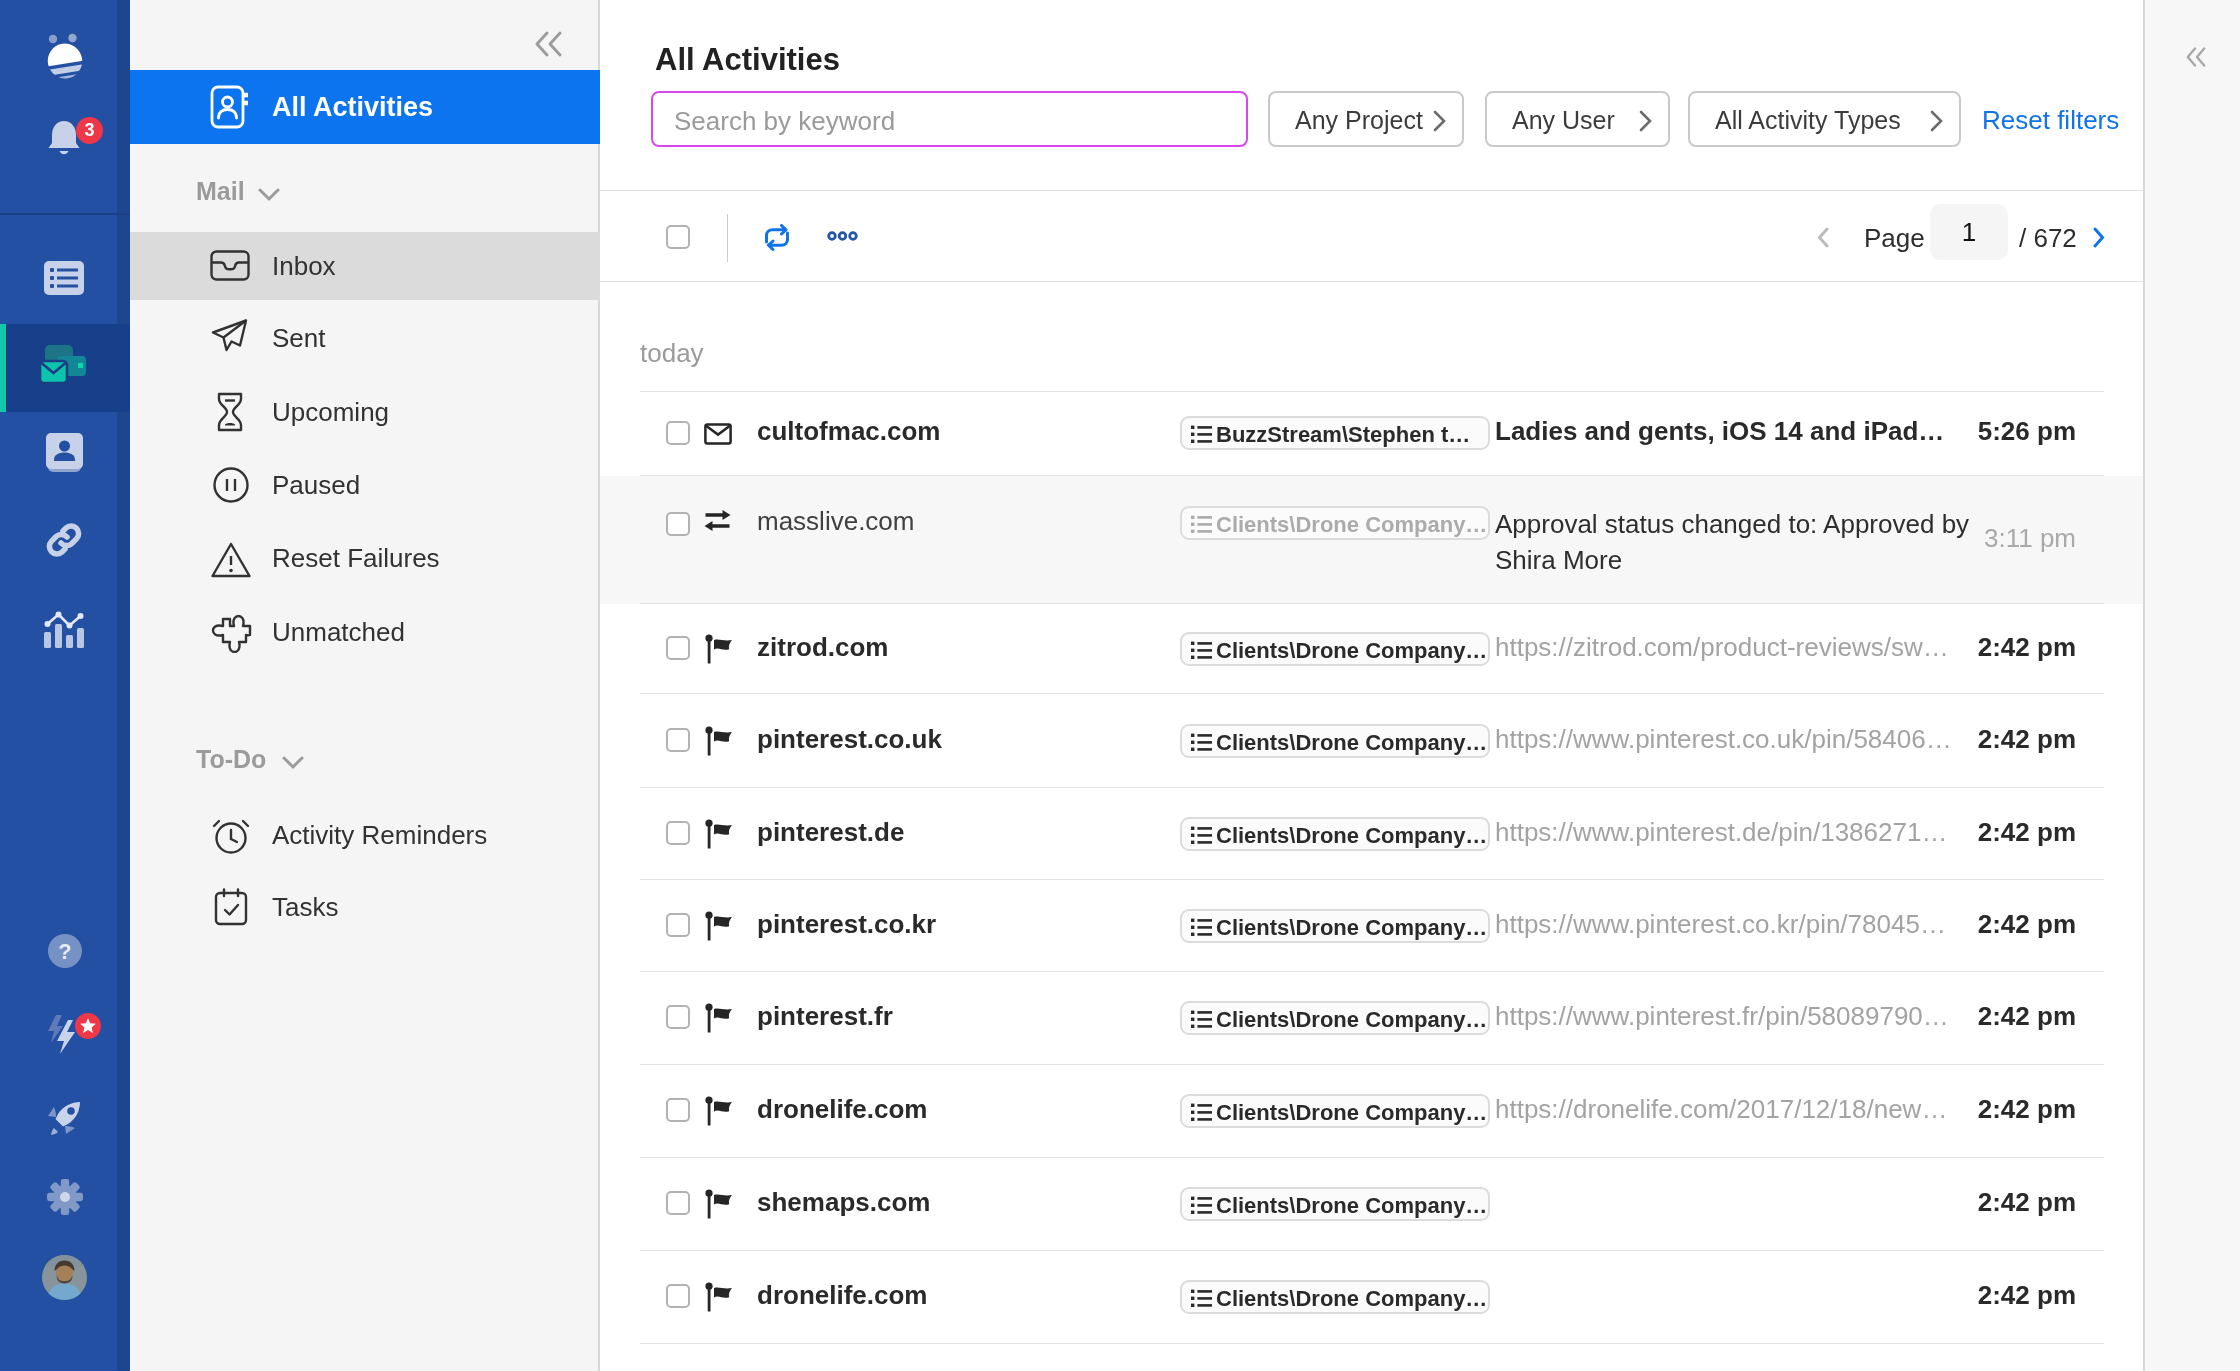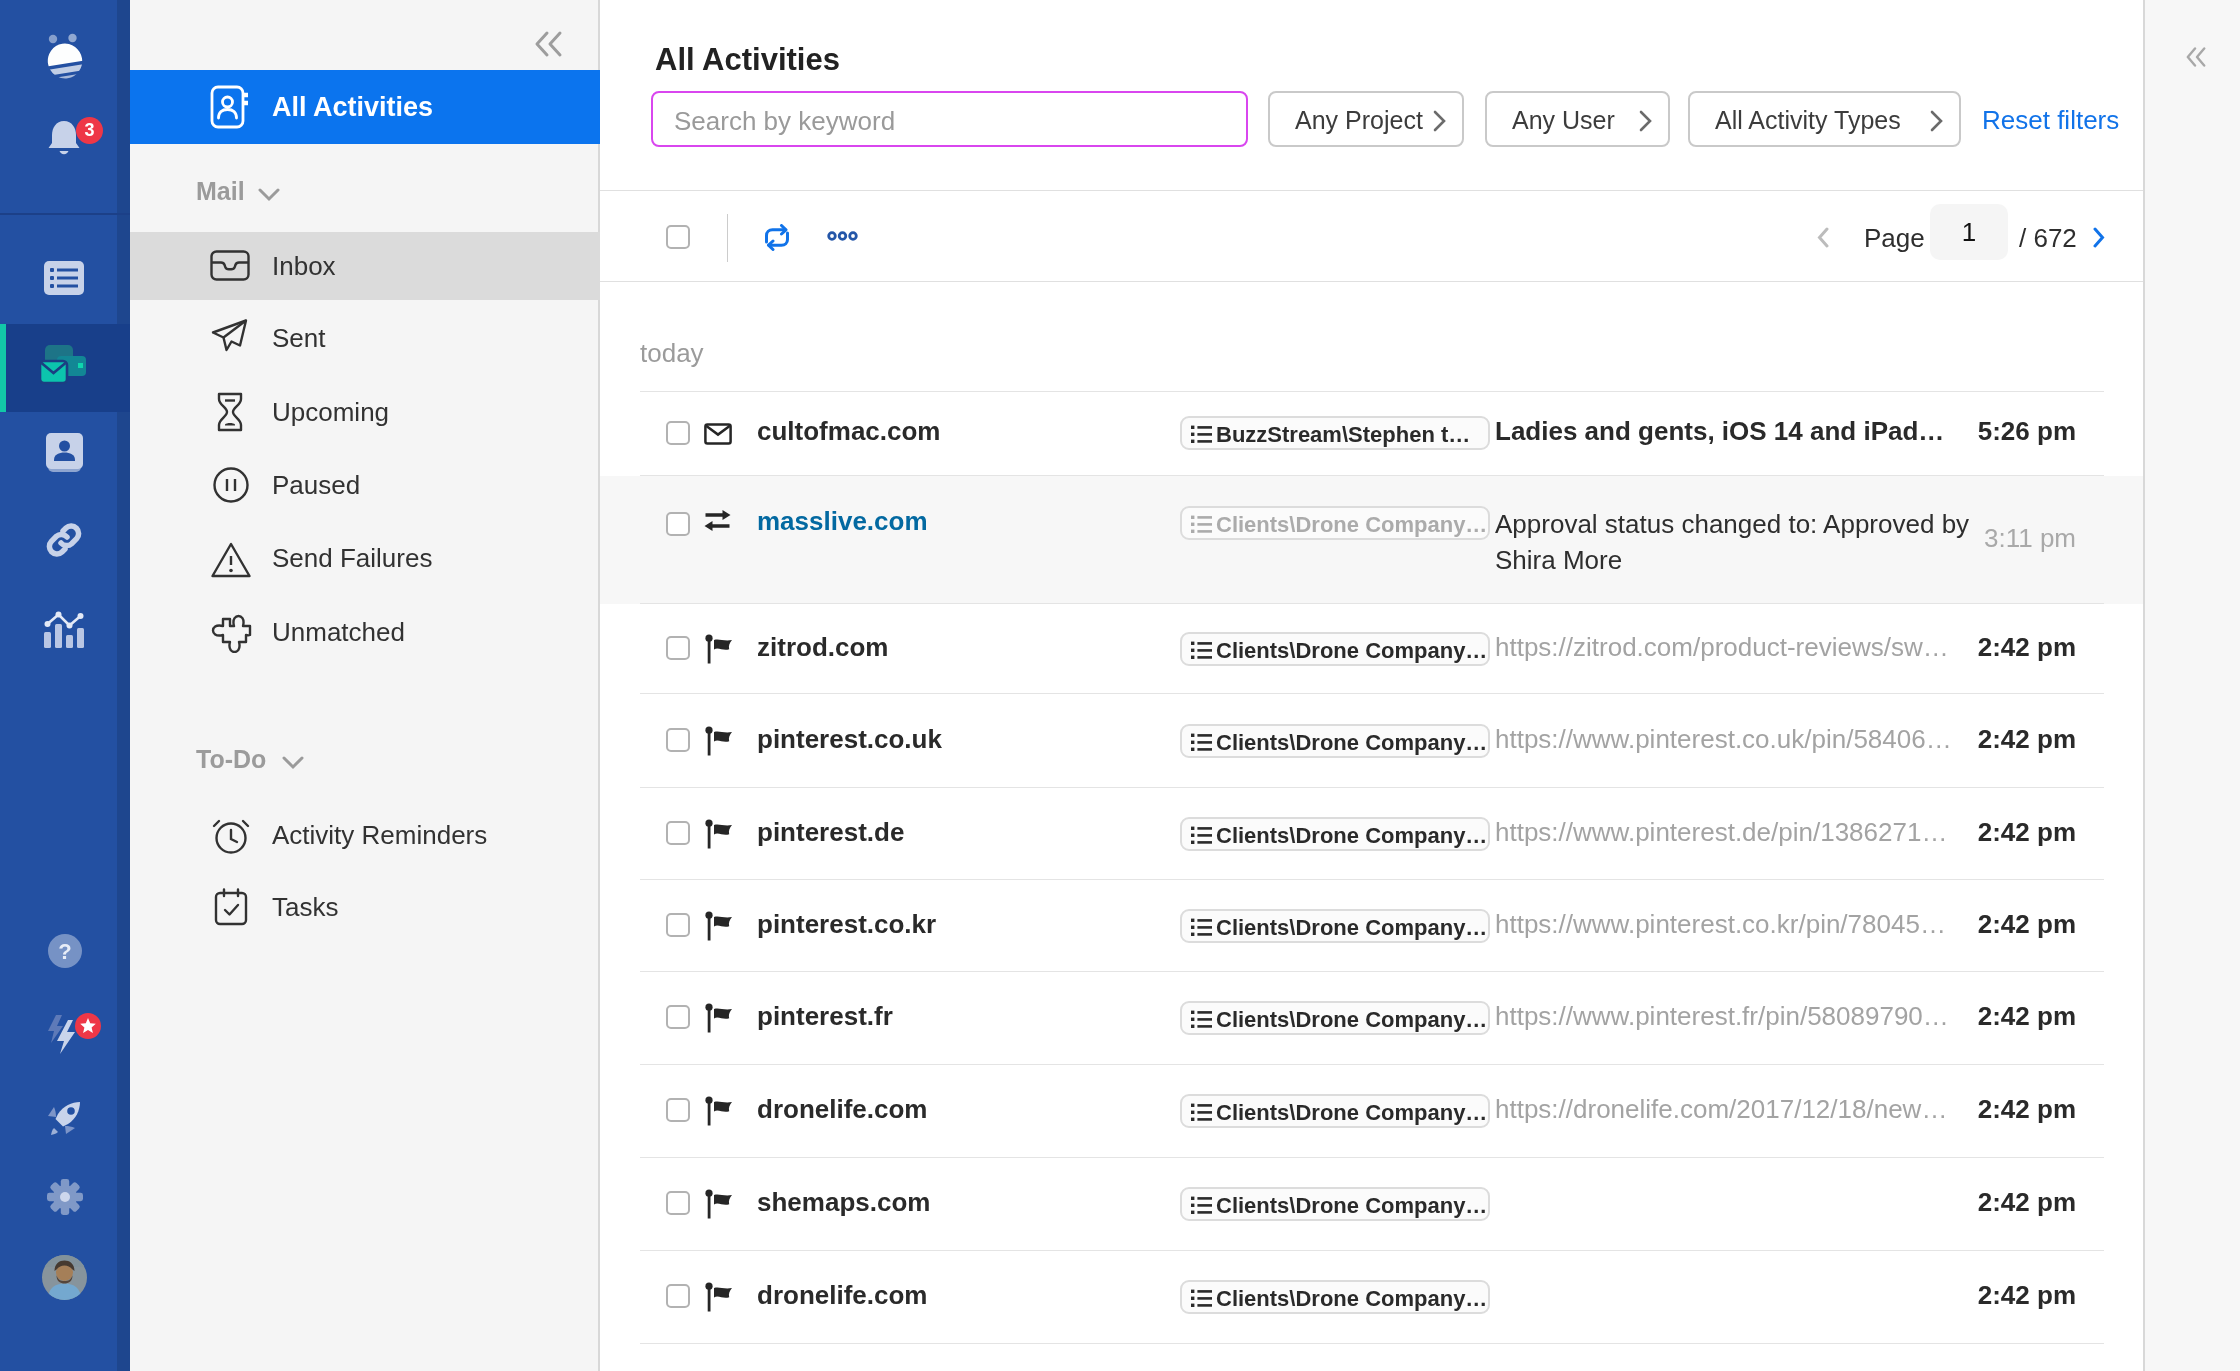--- a/index.html
+++ b/index.html
@@ -48,21 +48,21 @@
     border-radius:10px; text-align:center; font-size:26px; color:#111; line-height:56px; }
 
   .today { position:absolute; left:40px; top:338px; font-size:26px; color:#9b9b9b; }
 
   .row { position:absolute; left:0; width:1543px; }
   .row .bline { position:absolute; left:40px; right:39px; bottom:0; height:1px; background:#e4e4e4; }
   .row.shade { background:#f7f7f7; }
   .rcheck { position:absolute; left:66px; }
   .ricon { position:absolute; left:100px; }
   .rdomain { position:absolute; left:157px; font-size:26px; font-weight:bold; color:#2a2a2a; white-space:nowrap; }
-  .rdomain.gray { color:#0369a1; font-weight:bold;text-align:right; }
+  .rdomain.gray { color:#404040; font-weight:normal;text-align:right; }
   .pill { position:absolute; left:580px; width:310px; height:34px; border:2px solid #dcdcdc;
     border-radius:9px; background:#fbfbfb; overflow:hidden; white-space:nowrap; }
   .pill .ptxt { position:absolute; left:34px; top:4px; font-size:22px; font-weight:bold; color:#2a2a2a;
     width:272px; overflow:hidden; text-overflow:ellipsis; white-space:nowrap; }
   .pill.gray .ptxt { color:#ababab; }
   .rsub { position:absolute; left:895px; width:460px; font-size:26px; overflow:hidden;
     text-overflow:ellipsis; white-space:nowrap; }
   .rsub.bold { font-weight:bold; color:#2a2a2a; }
   .rsub.url { color:#a3a3a3; }
   .rtime { position:absolute; right:67px; font-size:26px; font-weight:bold; color:#2a2a2a; }
@@ -271,21 +271,21 @@
     </svg>
     <div class="side-item-text" style="top:470px;">Paused</div>
 
     <svg class="side-icon" style="left:80px; top:541px;" width="42" height="38" viewBox="0 0 42 38">
       <g stroke="#323232" stroke-width="2.4" fill="none" stroke-linejoin="round">
         <path d="M21 3 L2.5 35 L39.5 35 Z"></path>
         <path d="M21 15 L21 24"></path>
       </g>
       <circle cx="21" cy="29.5" r="1.8" fill="#323232"></circle>
     </svg>
-    <div class="side-item-text" style="top:543px;">Send Failures</div>
+    <div class="side-item-text" style="top:543px;">Reset Failures</div>
 
     <svg class="side-icon" style="left:80px; top:613px;" width="42" height="40" viewBox="0 0 42 40">
       <g stroke="#323232" stroke-width="2.4" fill="none" stroke-linejoin="round">
         <path d="M13 6 L13 13 C5.5 11 3 15 3 17.5 C3 20 5.5 24 13 22 L13 29 L20 29 C18 36.5 22 39 24.5 39 C27 39 31 36.5 29 29 L36 29 L36 22 C38.5 22.7 40 22 40 22 L40 13 L33 13 C35 5.5 31 3 28.5 3 C26 3 22 5.5 24 13 L20 13 L20 6 Z"></path>
       </g>
     </svg>
     <div class="side-item-text" style="top:617px;">Unmatched</div>
 
     <div class="side-label" style="top:745px;">To-Do</div>
     <svg class="abs" style="left:152px; top:756px;" width="22" height="14" viewBox="0 0 22 14">

